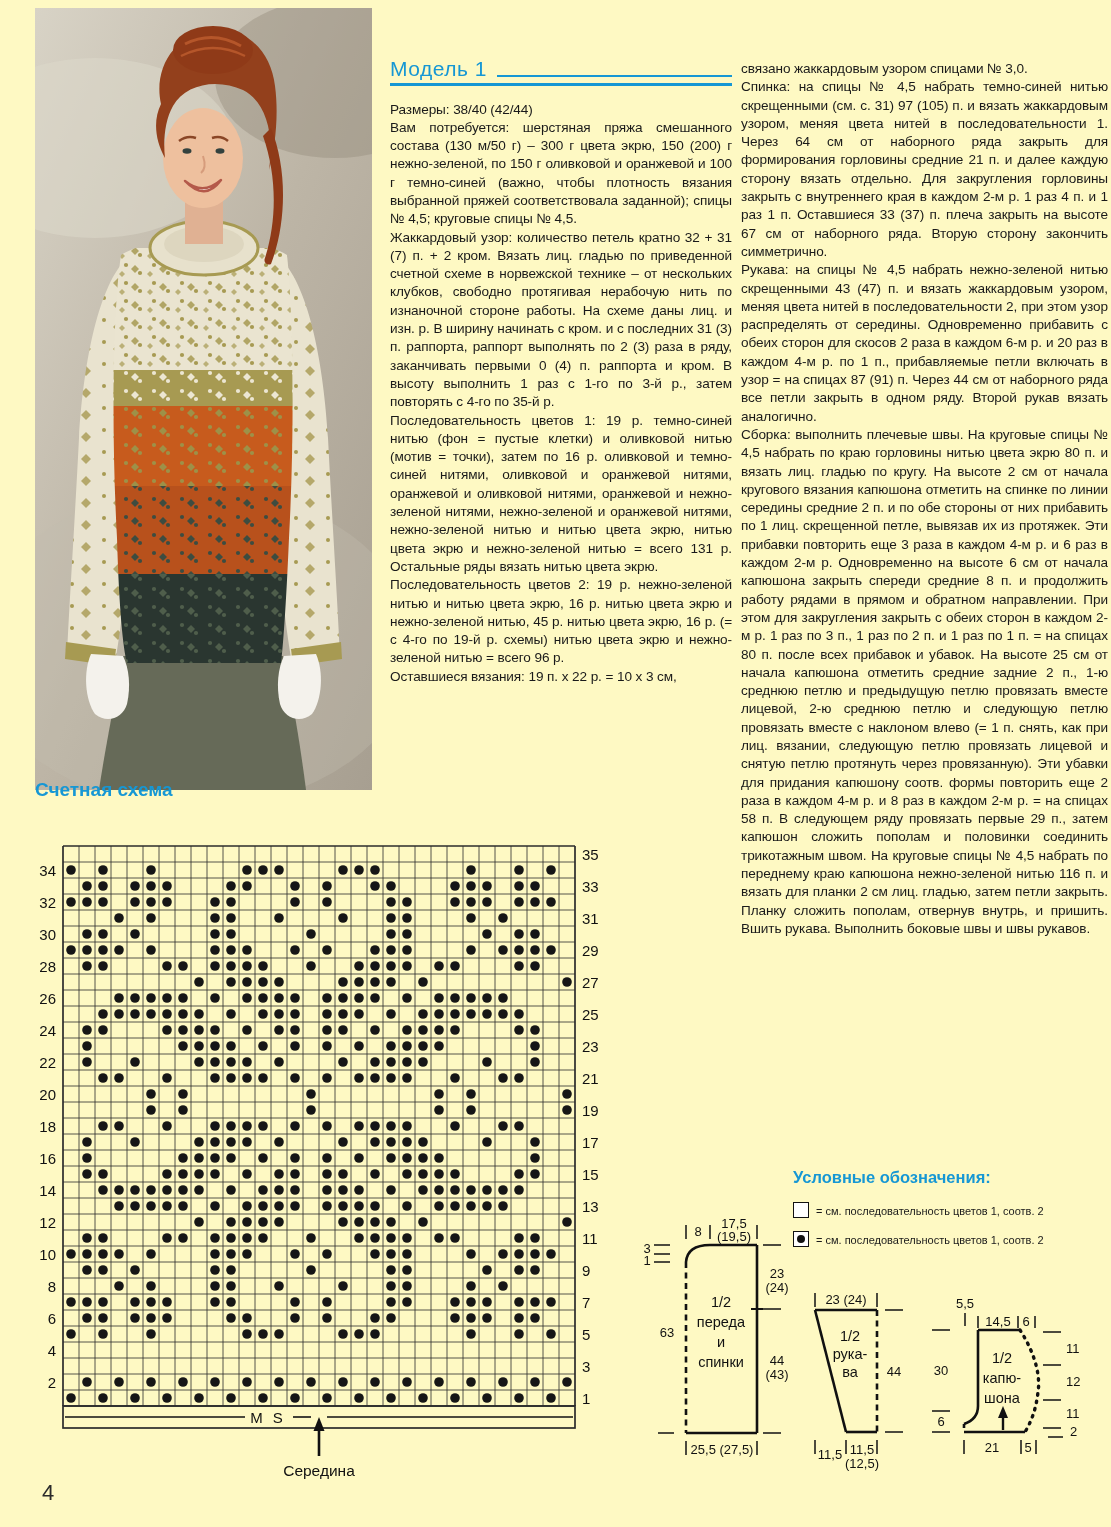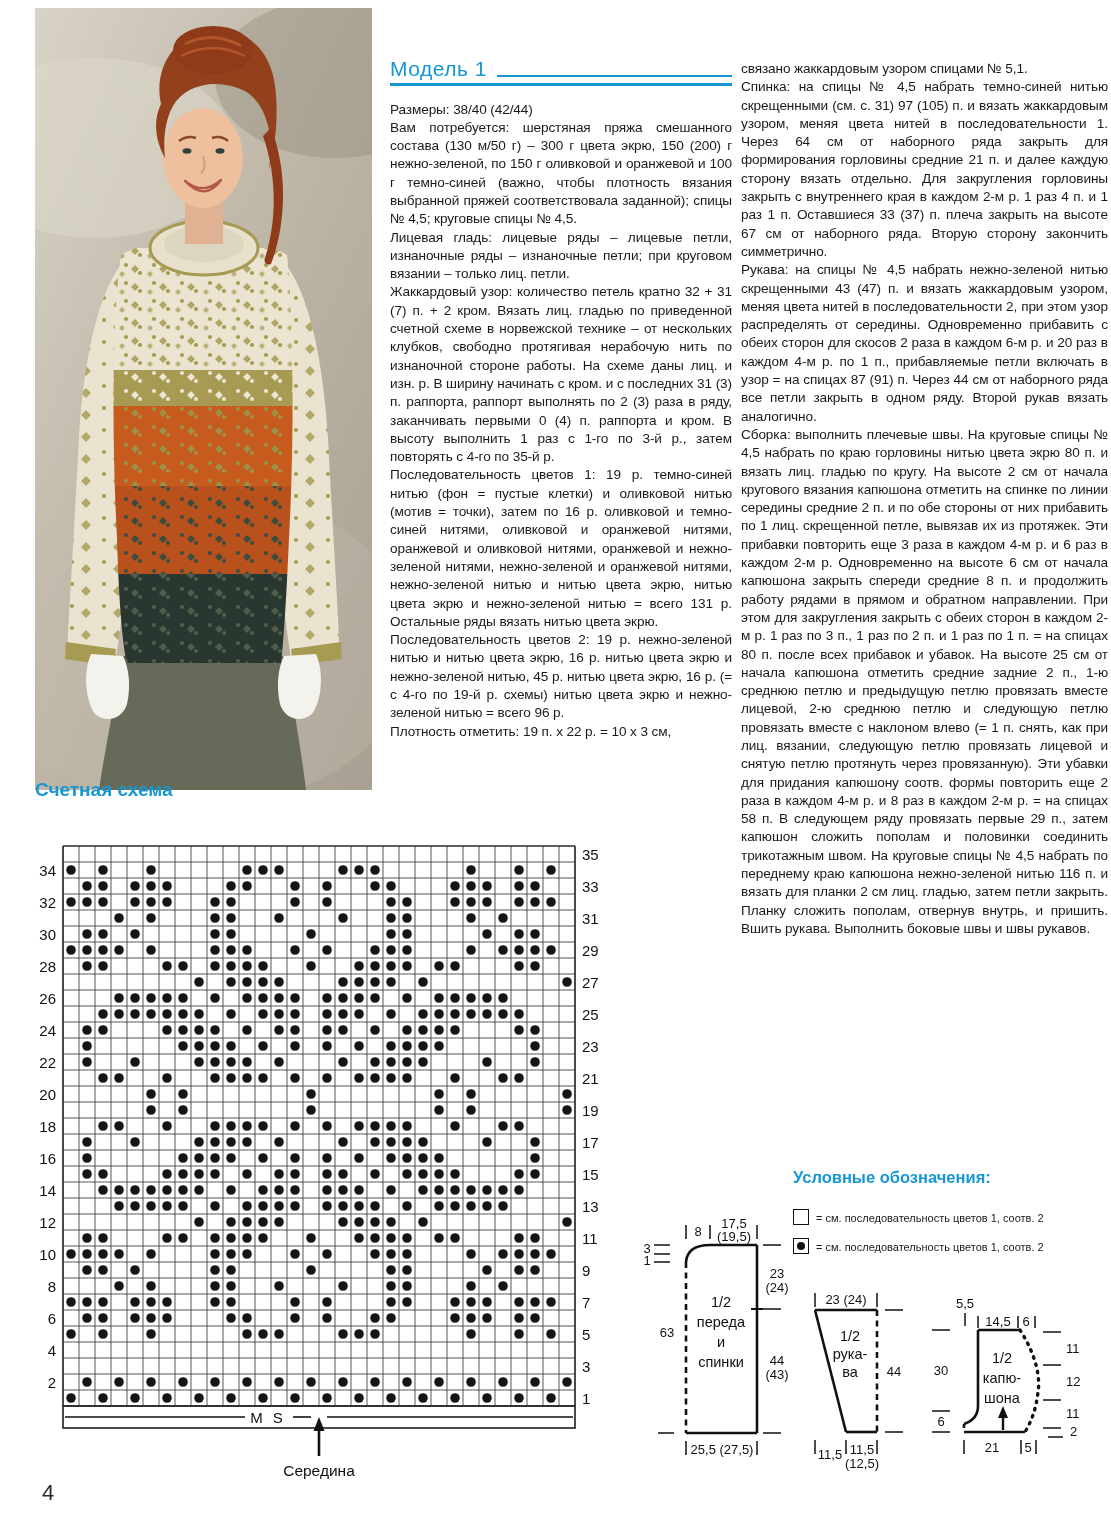--- a/index.html
+++ b/index.html
@@ -1,36 +1,36 @@
 <!DOCTYPE html>
 <html lang="ru"><head>
 <meta charset="utf-8">
 <style>
   html,body{margin:0;padding:0;background:#e8e8e8;}
-  .page{position:relative;width:1111px;height:1527px;background:#ffffff;overflow:hidden;
+  .page{position:relative;width:1111px;height:1527px;background:#fef9c3;overflow:hidden;
         font-family:"Liberation Sans","DejaVu Sans",sans-serif;color:#1a1a1a;}
   
   .photo{position:absolute;left:35px;top:8px;width:337px;height:782px;overflow:hidden;background:#bdb5a7;}
   
   .col{position:absolute;text-align:justify;font-size:13.6px;line-height:18.3px;letter-spacing:-0.1px;}
   .col p{margin:0;}
   .col .b{font-weight:normal;}
   .col-mid{left:390px;top:57px;width:342px;height:800px;overflow:hidden;}
   .col-right{left:741px;top:60px;width:367px;height:1108px;overflow:hidden;}
   .kicker-row{display:flex;align-items:flex-end;gap:10px;margin-bottom:2px;}
   .kicker{color:var(--accent);font-size:21px;line-height:24px;letter-spacing:0.5px;}
   .kicker-rule{flex:1;height:2px;background:var(--accent);margin-bottom:4px;}
   h1.title{color:var(--accent);font-size:25px;line-height:29px;margin:7px 0 6px;font-weight:bold;letter-spacing:0.2px;}
   .title-rule{height:2.5px;background:var(--accent);margin-bottom:15px;}
   
   .chart-heading{position:absolute;left:35px;top:779px;color:var(--accent);font-size:19px;font-weight:bold;}
   .chart-host{position:absolute;left:35px;top:840px;width:620px;height:655px;}
   
   .legend{position:absolute;left:793px;top:1168px;width:305px;}
-  .legend-heading{color:var(--accent);font-weight:bold;font-size:16.5px;margin-bottom:21px;}
+  .legend-heading{color:var(--accent);font-weight:bold;font-size:16.5px;margin-bottom:14px;}
   .legend-item{font-size:11px;line-height:21px;margin-bottom:8px;}
   .sym{display:inline-block;width:14px;height:14px;border:1.7px solid #111;background:#fff;
        vertical-align:-3px;margin-right:7px;}
   .sym-dot-inner{display:block;width:8px;height:8px;border-radius:50%;background:#111;margin:3px auto 0;}
   
   .schematic{position:absolute;}
   .schematic text{font-size:13px;fill:#111;font-family:"Liberation Sans","DejaVu Sans",sans-serif;}
   .schematic text.inner{font-size:14.5px;}
   .page-number{position:absolute;left:42px;top:1480px;font-size:22px;color:#2b2b2b;}
 </style>
@@ -145,31 +145,30 @@
 
   <div class="col col-mid">
     <div class="kicker-row">
       <span class="kicker">Модель 1</span>
       <span class="kicker-rule"></span>
     </div>
     <div class="title-rule"></div>
     <div>
         <p><span class="b">Размеры: </span><span>38/40 (42/44)</span></p>
         <p><span class="b">Вам потребуется: </span><span>шерстяная пряжа смешанного состава (130 м/50 г) – </span><span class="b">300 г </span><span>цвета экрю, </span><span class="b">150 (200) г </span><span>нежно-зеленой, по </span><span class="b">150 г </span><span>оливковой и оранжевой и </span><span class="b">100 г </span><span>темно-синей (важно, чтобы плотность вязания выбранной пряжей соответствовала заданной); спицы № 4,5; круговые спицы № 4,5.</span></p>
-        <p><span class="b">Лицевая гладь: </span><span>лицевые ряды – лицевые петли, изнаночные ряды – изнаночные петли; при круговом вязании – только лиц. петли.</span></p>
         <p><span class="b">Жаккардовый узор: </span><span>количество петель кратно 32 + 31 (7) п. + 2 кром. Вязать лиц. гладью по приведенной счетной схеме в норвежской технике – от нескольких клубков, свободно протягивая нерабочую нить по изнаночной стороне работы. На схеме даны лиц. и изн. р. В ширину начинать с кром. и с последних 31 (3) п. раппорта, раппорт выполнять по 2 (3) раза в ряду, заканчивать первыми 0 (4) п. раппорта и кром. В высоту выполнить 1 раз с 1-го по 3-й р., затем повторять с 4-го по 35-й р.</span></p>
         <p><span class="b">Последовательность цветов 1: </span><span>19 р. темно-синей нитью (фон = пустые клетки) и оливковой нитью (мотив = точки), затем по 16 р. оливковой и темно-синей нитями, оливковой и оранжевой нитями, оранжевой и оливковой нитями, оранжевой и нежно-зеленой нитями, нежно-зеленой и оранжевой нитями, нежно-зеленой нитью и нитью цвета экрю, нитью цвета экрю и нежно-зеленой нитью = всего 131 р. Остальные ряды вязать нитью цвета экрю.</span></p>
         <p><span class="b">Последовательность цветов 2: </span><span>19 р. нежно-зеленой нитью и нитью цвета экрю, 16 р. нитью цвета экрю и нежно-зеленой нитью, 45 р. нитью цвета экрю, 16 р. (= с 4-го по 19-й р. схемы) нитью цвета экрю и нежно-зеленой нитью = всего 96 р.</span></p>
-        <p><span class="b">Плотность отметить: </span><span>19 п. x 22 р. = 10 x 3 см,</span></p>
+        <p><span class="b">Оставшиеся вязания: </span><span>19 п. x 22 р. = 10 x 3 см,</span></p>
       </div>
   </div>
 
   <div class="col col-right">
     <div>
-        <p><span>связано жаккардовым узором спицами № 5,1.</span></p>
+        <p><span>связано жаккардовым узором спицами № 3,0.</span></p>
         <p><span class="b">Спинка: </span><span>на спицы № 4,5 набрать темно-синей нитью скрещенными (см. с. 31) 97 (105) п. и вязать жаккардовым узором, меняя цвета нитей в последовательности 1. Через 64 см от наборного ряда закрыть для формирования горловины средние 21 п. и далее каждую сторону вязать отдельно. Для закругления горловины закрыть с внутреннего края в каждом 2-м р. 1 раз 4 п. и 1 раз 1 п. Оставшиеся 33 (37) п. плеча закрыть на высоте 67 см от наборного ряда. Вторую сторону закончить симметрично.</span></p>
         <p><span class="b">Рукава: </span><span>на спицы № 4,5 набрать нежно-зеленой нитью скрещенными 43 (47) п. и вязать жаккардовым узором, меняя цвета нитей в последовательности 2, при этом узор распределять от середины. Одновременно прибавить с обеих сторон для скосов 2 раза в каждом 6-м р. и 20 раз в каждом 4-м р. по 1 п., прибавляемые петли включать в узор = на спицах 87 (91) п. Через 44 см от наборного ряда все петли закрыть в одном ряду. Второй рукав вязать аналогично.</span></p>
         <p><span class="b">Сборка: </span><span>выполнить плечевые швы. На круговые спицы № 4,5 набрать по краю горловины нитью цвета экрю 80 п. и вязать лиц. гладью по кругу. На высоте 2 см от начала кругового вязания капюшона отметить на спинке по линии середины средние 2 п. и по обе стороны от них прибавить по 1 лиц. скрещенной петле, вывязав их из протяжек. Эти прибавки повторить еще 3 раза в каждом 4-м р. и 6 раз в каждом 2-м р. Одновременно на высоте 6 см от начала капюшона закрыть спереди средние 8 п. и продолжить работу рядами в прямом и обратном направлении. При этом для закругления закрыть с обеих сторон в каждом 2-м р. 1 раз по 3 п., 1 раз по 2 п. и 1 раз по 1 п. = на спицах 80 п. после всех прибавок и убавок. На высоте 25 см от начала капюшона отметить средние задние 2 п., 1-ю среднюю петлю и предыдущую петлю провязать вместе лицевой, 2-ю среднюю петлю и следующую петлю провязать вместе с наклоном влево (= 1 п. снять, как при лиц. вязании, следующую петлю провязать лицевой и снятую петлю протянуть через провязанную). Эти убавки для придания капюшону соотв. формы повторить еще 2 раза в каждом 4-м р. и 8 раз в каждом 2-м р. = на спицах 58 п. В следующем ряду провязать первые 29 п., затем капюшон сложить пополам и половинки соединить трикотажным швом. На круговые спицы № 4,5 набрать по переднему краю капюшона нежно-зеленой нитью 116 п. и вязать для планки 2 см лиц. гладью, затем петли закрыть. Планку сложить пополам, отвернув внутрь, и пришить. Вшить рукава. Выполнить боковые швы и швы рукавов.</span></p>
       </div>
   </div>
 
   <div class="chart-heading">Счетная схема</div>
   <div class="chart-host" id="chart-host"><svg width="620" height="655">
         <line x1="28" y1="6" x2="540" y2="6" stroke="#2b2b2b" stroke-width="1.7"></line>
         <line x1="28" y1="22" x2="540" y2="22" stroke="#2b2b2b" stroke-width="0.8"></line>

